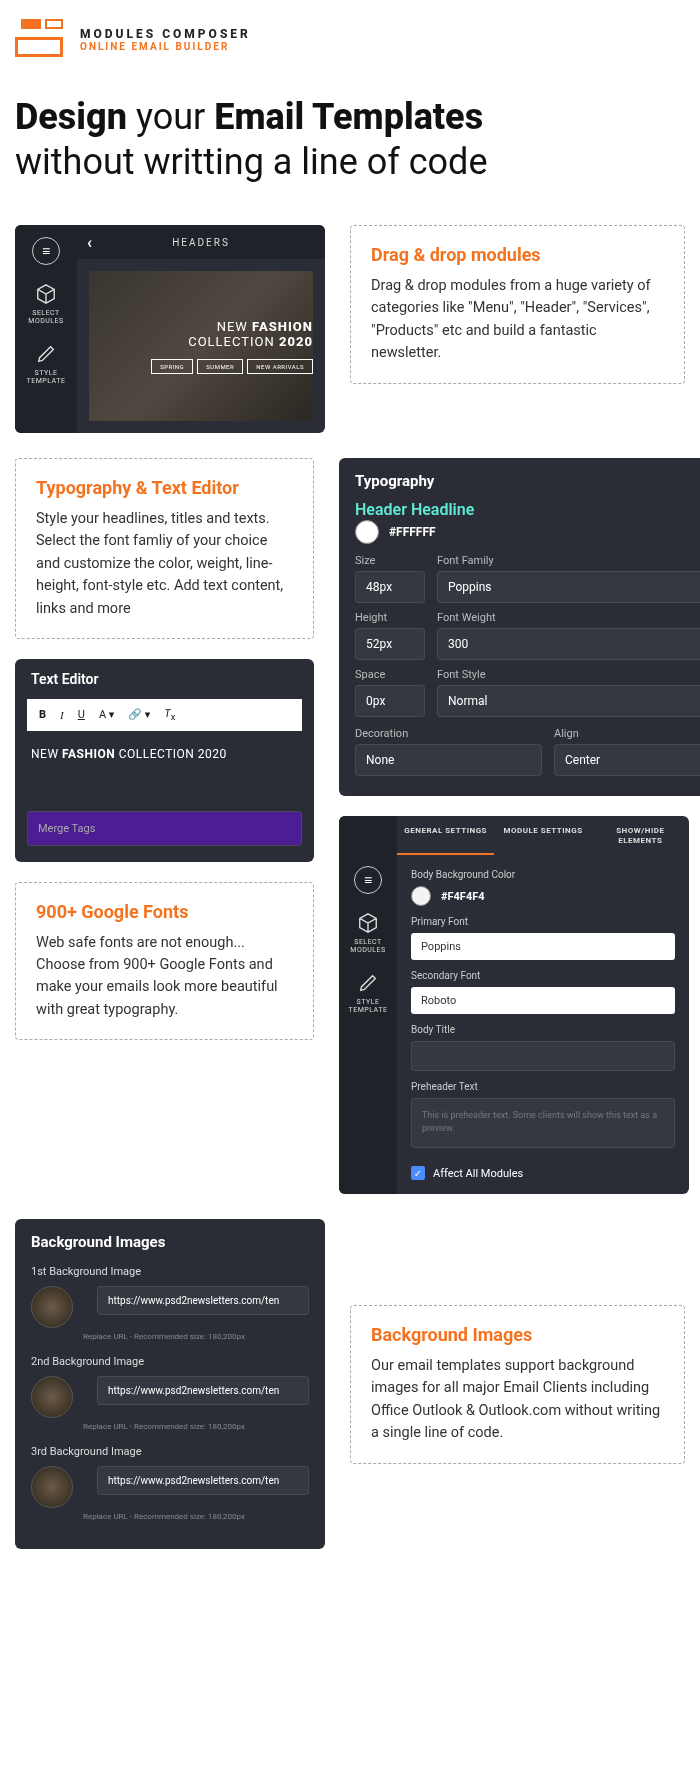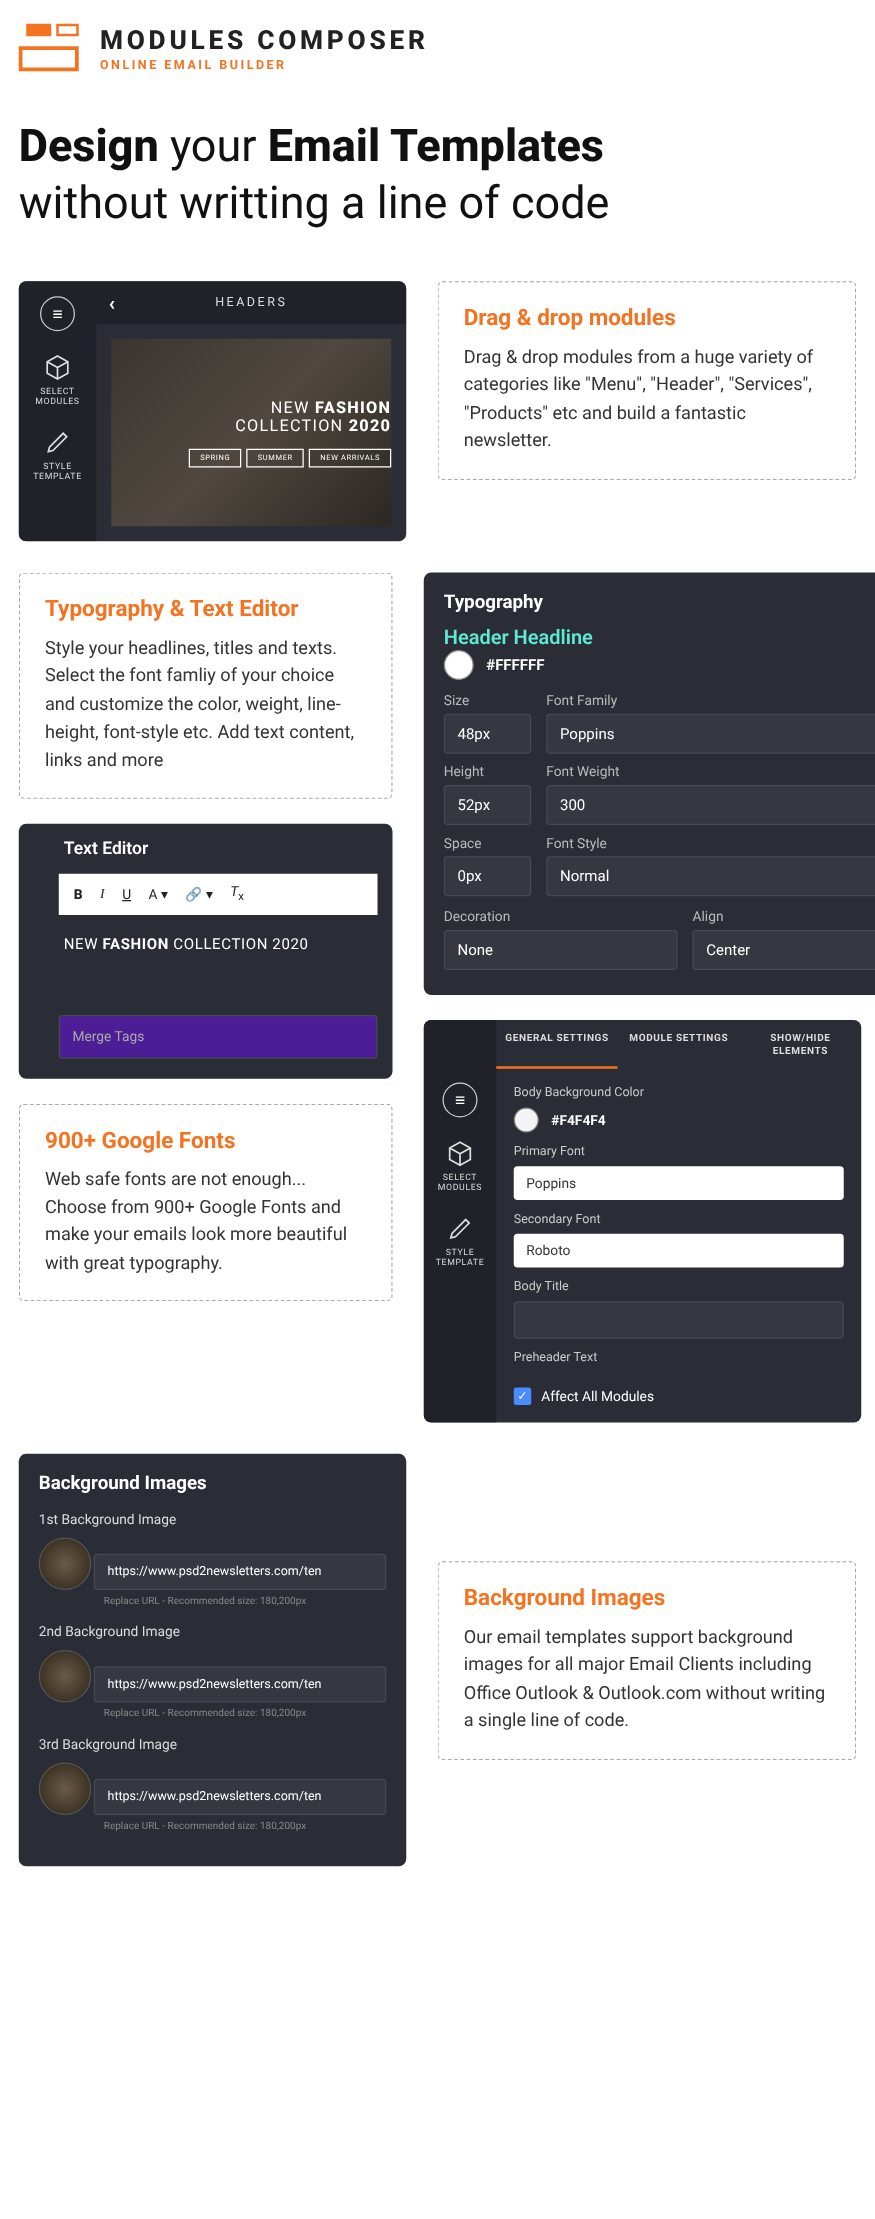--- a/index.html
+++ b/index.html
@@ -6,21 +6,21 @@
 body { font-family: -apple-system, BlinkMacSystemFont, "Segoe UI", Roboto, sans-serif; background: #fff; width: 700px; }
 .page { padding: 15px; }
 
 
 .header { display: flex; align-items: center; gap: 15px; margin-bottom: 30px; }
 .logo-icon { width: 50px; height: 50px; position: relative; }
 .logo-icon .bar1 { position: absolute; top: 4px; left: 6px; width: 20px; height: 10px; background: #f47321; }
 .logo-icon .bar2 { position: absolute; top: 4px; left: 30px; width: 18px; height: 10px; border: 2px solid #f47321; }
 .logo-icon .bar3 { position: absolute; top: 22px; left: 0; width: 48px; height: 20px; border: 3px solid #f47321; }
 .brand-text { line-height: 1.2; }
-.brand-title { font-size: 21px; font-weight: 800; letter-spacing: 3px; color: #222; }
+.brand-title { font-size: 12px; font-weight: 800; letter-spacing: 3px; color: #222; }
 .brand-sub { font-size: 10px; font-weight: 700; letter-spacing: 2px; color: #f47321; }
 
 
 .hero { margin-bottom: 40px; }
 .hero h1 { font-size: 36px; font-weight: 400; color: #111; line-height: 1.25; }
 .hero .bold { font-weight: 800; }
 
 
 .row { display: flex; gap: 25px; margin-bottom: 25px; align-items: flex-start; }
 
@@ -57,21 +57,21 @@
 .swatch { width: 24px; height: 24px; border-radius: 50%; background: #fff; border: 1px solid #888; }
 .colorrow .hex { font-size: 12px; font-weight: 700; }
 .tgrid { display: grid; grid-template-columns: 70px 1fr; gap: 8px 12px; align-items: start; }
 .tgrid2 { display: grid; grid-template-columns: 1fr 1fr; gap: 8px 12px; margin-top: 10px; }
 .tlabel { font-size: 11px; color: #bbb; margin-bottom: 4px; }
 .tcell { display: flex; flex-direction: column; }
 .tinput { background: #353841; border: 1px solid #474a53; border-radius: 3px; padding: 8px 10px; font-size: 12px; color: #fff; display: flex; justify-content: space-between; align-items: center; }
 .tinput::after { content: ""; }
 
 
-.panel-te { width: 299px; padding-left: 20px; }
+.panel-te { width: 299px; }
 .panel-te .hdr { padding: 12px 16px; font-size: 14px; font-weight: 600; }
 .toolbar { background: #fff; color: #222; display: flex; gap: 14px; padding: 8px 12px; margin: 0 12px; font-size: 11px; align-items: center; }
 .toolbar span { cursor: pointer; }
 .tb-b { font-weight: 800; }
 .tb-i { font-style: italic; font-family: serif; }
 .tb-u { text-decoration: underline; }
 .te-body { padding: 16px; font-size: 12px; letter-spacing: 0.5px; min-height: 80px; }
 .merge { margin: 0 12px 16px; background: #4c1d95; border: 1px solid #474a53; padding: 10px; font-size: 11px; color: #aaa; border-radius: 3px; }
 
 
@@ -86,21 +86,21 @@
 .input-sm { background: #fff; border-radius: 3px; padding: 7px 10px; font-size: 11px; color: #333; margin-bottom: 4px; }
 .input-emp { background: #353841; border: 1px solid #474a53; border-radius: 3px; min-height: 30px; margin-bottom: 8px; }
 .pretext { background: #353841; border: 1px solid #474a53; border-radius: 3px; padding: 10px; font-size: 9px; color: #777; line-height: 1.4; min-height: 50px; }
 .checkrow { display: flex; align-items: center; gap: 8px; margin-top: 18px; font-size: 11px; }
 .checkrow .cb { width: 14px; height: 14px; background: #4a8cff; border-radius: 2px; display: flex; align-items: center; justify-content: center; color: #fff; font-size: 10px; }
 
 
 .panel-bg { width: 310px; padding: 14px 16px; }
 .panel-bg h4 { font-size: 15px; font-weight: 700; margin-bottom: 14px; }
 .bg-label { font-size: 11px; color: #ddd; margin: 8px 0 8px; }
-.bg-row { display: flex; align-items: flex-end; gap: 2px; }
+.bg-row { display: flex; align-items: flex-start; gap: 24px; }
 .bg-thumb { width: 42px; height: 42px; border-radius: 50%; background: radial-gradient(circle, #6b5a48, #2a2418); border: 1px solid #555; flex-shrink: 0; }
 .bg-url { flex: 1; background: #353841; border: 1px solid #474a53; border-radius: 3px; padding: 8px 10px; font-size: 10px; color: #fff; white-space: nowrap; overflow: hidden; }
 .bg-hint { font-size: 8px; color: #888; margin: 4px 0 14px 52px; }
 
 </style>
 </head>
 <body>
 
 <div class="page">
 
@@ -270,20 +270,21 @@
             <div class="swatch2"></div>
             <div style="font-size:11px;font-weight:700">#F4F4F4</div>
           </div>
           <div class="field-label">Primary Font</div>
           <div class="input-sm">Poppins</div>
           <div class="field-label">Secondary Font</div>
           <div class="input-sm">Roboto</div>
           <div class="field-label">Body Title</div>
           <div class="input-emp"></div>
           <div class="field-label">Preheader Text</div>
+          <div class="pretext">This is preheader text. Some clients will show this text as a preview.</div>
           <div class="checkrow">
             <div class="cb">✓</div>
             <span>Affect All Modules</span>
           </div>
         </div>
       </div>
     </div>
   </div>
 
   <div class="row">

